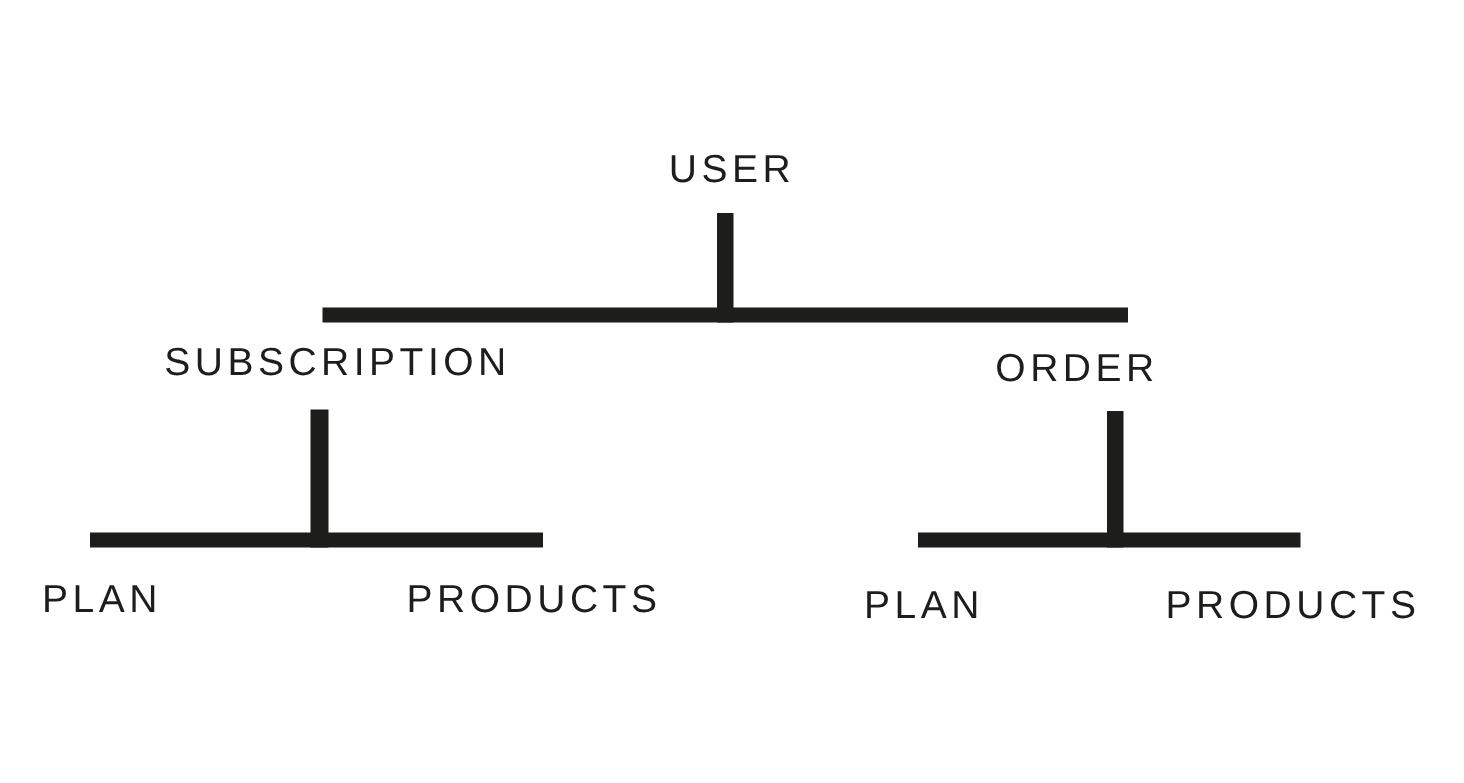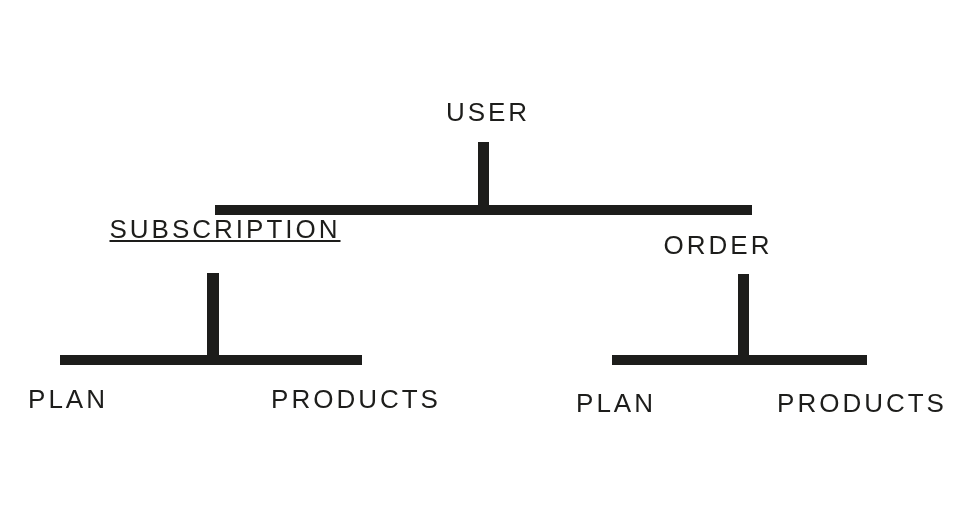--- a/index.html
+++ b/index.html
@@ -29,21 +29,21 @@
     letter-spacing: 3px;
     line-height: 1;
     white-space: nowrap;
   }
   .connector {
     position: absolute;
     background: var(--line-color);
   }
   
   .pos-user          { left: 488px; top:  99px; }
-  .pos-subscription  { left: 225px; top: 216px; text-decoration: underline; }
+  .pos-subscription  { left: 225px; top: 228px; }
   .pos-order         { left: 718px; top: 232px; }
   .pos-plan-left     { left:  68px; top: 386px; }
   .pos-products-left { left: 356px; top: 386px; }
   .pos-plan-right    { left: 616px; top: 390px; }
   .pos-products-right{ left: 862px; top: 390px; }
   
   .v-root  { left: 478px; top: 142px; width: 11px; height: 73px; }
   .h-root  { left: 215px; top: 205px; width: 537px; height: 10px; }
   .v-sub   { left: 207px; top: 273px; width: 12px; height: 92px; }
   .h-sub   { left:  60px; top: 355px; width: 302px; height: 10px; }

